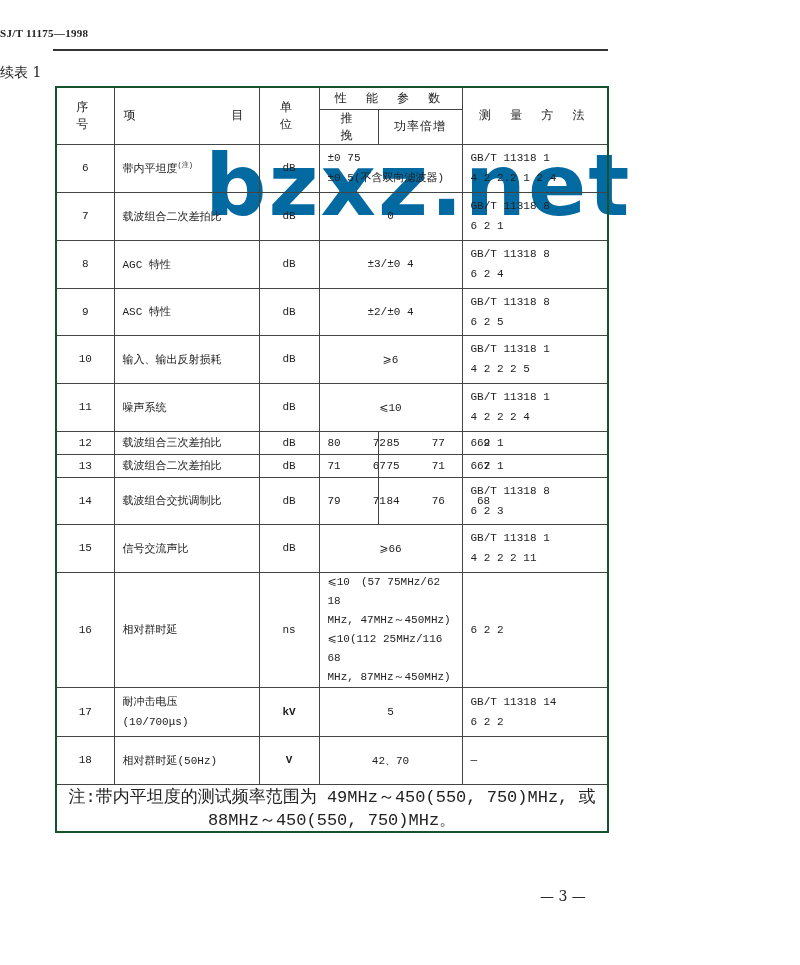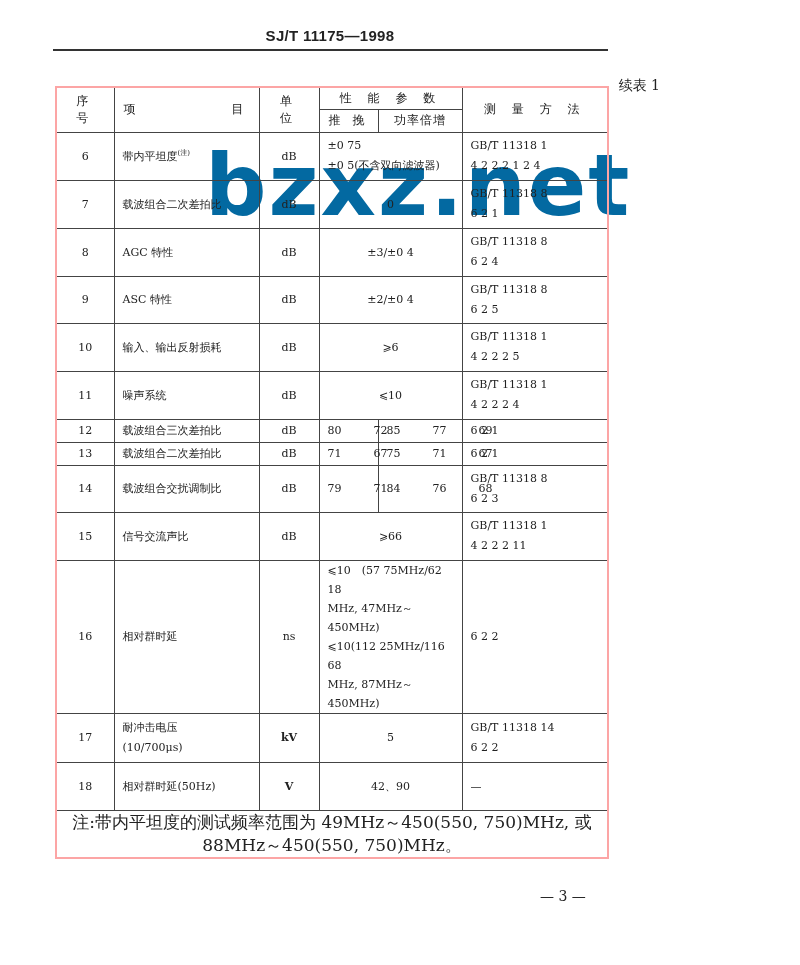--- a/index.html
+++ b/index.html
@@ -1,25 +1,25 @@
 <!DOCTYPE html>
 <html><head>
 <meta charset="utf-8">
 <style>
   html,body{margin:0;padding:0;background:#fff;}
   body{width:800px;height:965px;position:relative;overflow:hidden;
        font-family:"DejaVu Serif","Liberation Serif",serif;color:#222;}
-  .header-title{position:absolute;top:27px;left:0;width:660px;text-align:center;
-       font-family:Liberation Sans, sans-serif;font-weight:bold;font-size:15px;letter-spacing:0.3px;}
+  .header-title{position:absolute;top:27px;left:0;width:660px;
+       font-family:Liberation Serif, serif;font-weight:bold;font-size:11px;letter-spacing:0.3px;}
   .header-rule{position:absolute;top:49px;left:53px;width:555px;height:2px;background:#333;}
-  .caption{position:absolute;top:64px;left:0;width:660px;text-align:right;font-size:14px;margin-top:13px;}
+  .caption{position:absolute;top:64px;left:0;width:660px;text-align:left;font-size:14px;}
   table{position:absolute;top:86px;left:55px;width:552px;border-collapse:collapse;
        table-layout:fixed;font-size:11px;}
   td,th{border:1px solid #444;padding:0 8px;vertical-align:middle;font-weight:normal;}
-  table{border:2px solid #fca5a5;}
+  table{border:2px solid #14532d;font-family:Liberation Mono, monospace;}
   .c{text-align:center;}
   .hdr{font-size:12px;letter-spacing:6px;}
   .l2{line-height:20px;}
   .note{text-align:center;font-size:17px;}
   .wm{position:absolute;top:135px;left:205px;font-family:"DejaVu Sans",sans-serif;font-weight:bold;
       font-size:86px;color:#0369a1;letter-spacing:2px;z-index:0;pointer-events:none;}
   table{z-index:1;background:transparent;}
   .page-no{position:absolute;top:888px;left:540px;font-size:14px;}
   sup{font-size:7px;}
   .split{display:flex;justify-content:space-around;gap:32px;}
@@ -221,21 +221,21 @@
     <td class="l2">
       <div>GB/T 11318 14</div>
       <div>6 2 2</div>
     </td>
   </tr>
 
   <tr style="height:48px">
     <td class="c">18</td>
     <td>相对群时延(50Hz)</td>
     <td class="c" style="font-weight:bold">V</td>
-    <td colspan="2" class="c">42、90</td>
+    <td colspan="2" class="c">42、70</td>
     <td>—</td>
   </tr>
 
   <tr style="height:48px">
     <td colspan="6" class="note">注:带内平坦度的测试频率范围为 49MHz～450(550, 750)MHz, 或 88MHz～450(550, 750)MHz。</td>
   </tr>
 </tbody>
   </table>
 
 <div class="page-no">— 3 —</div>

